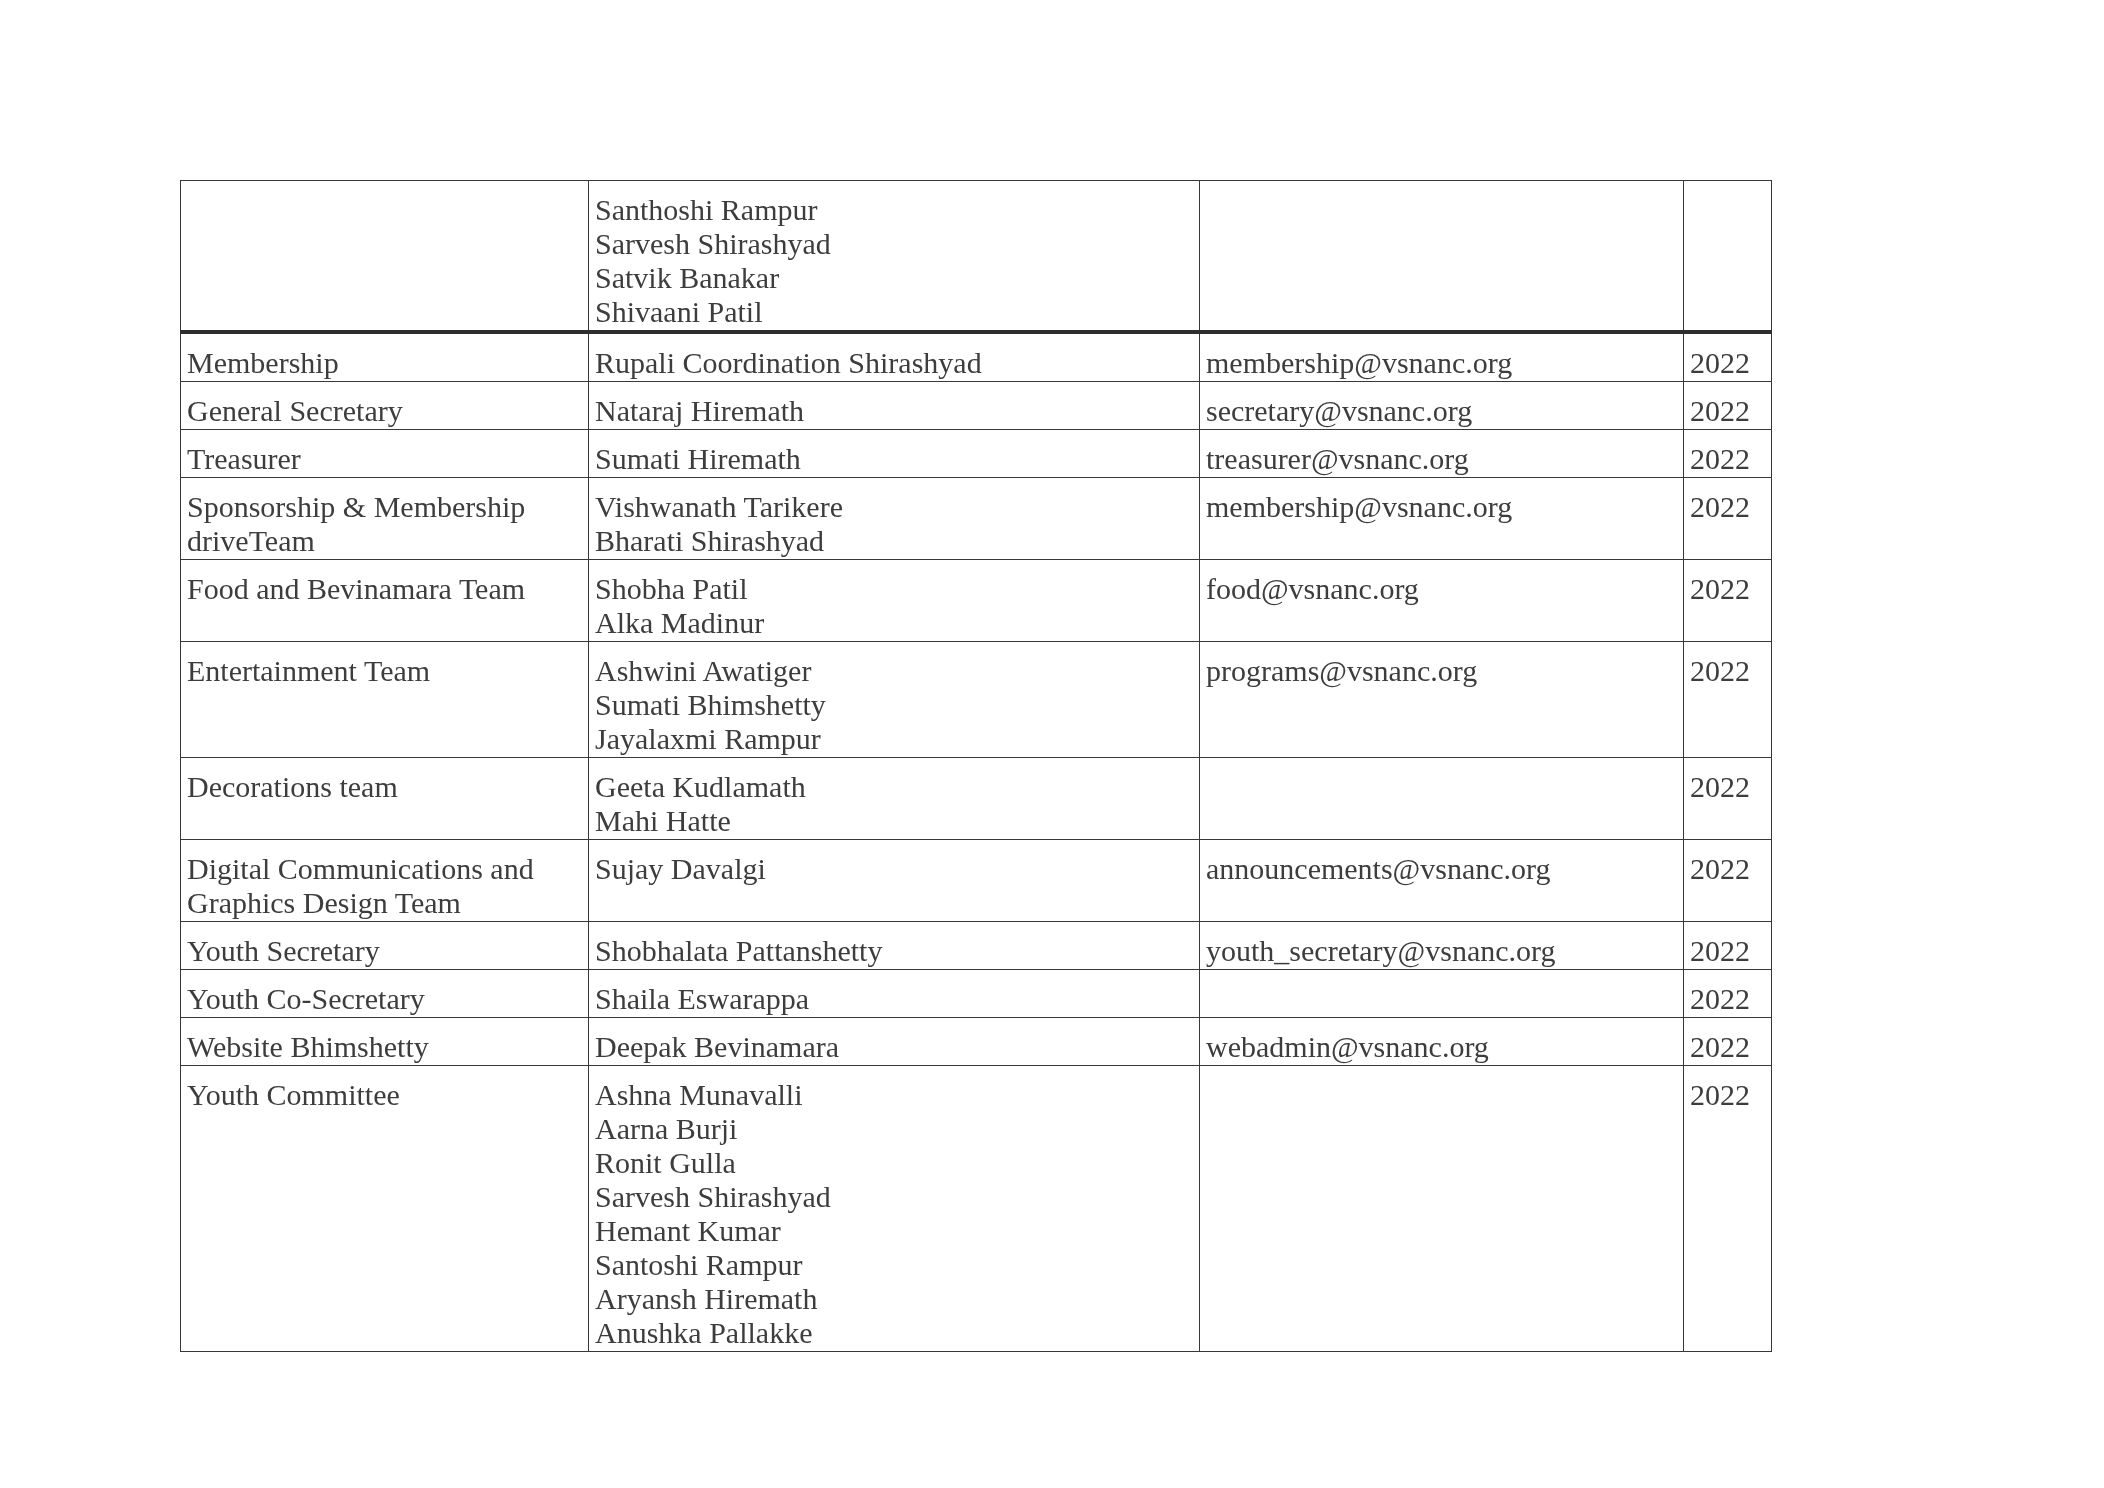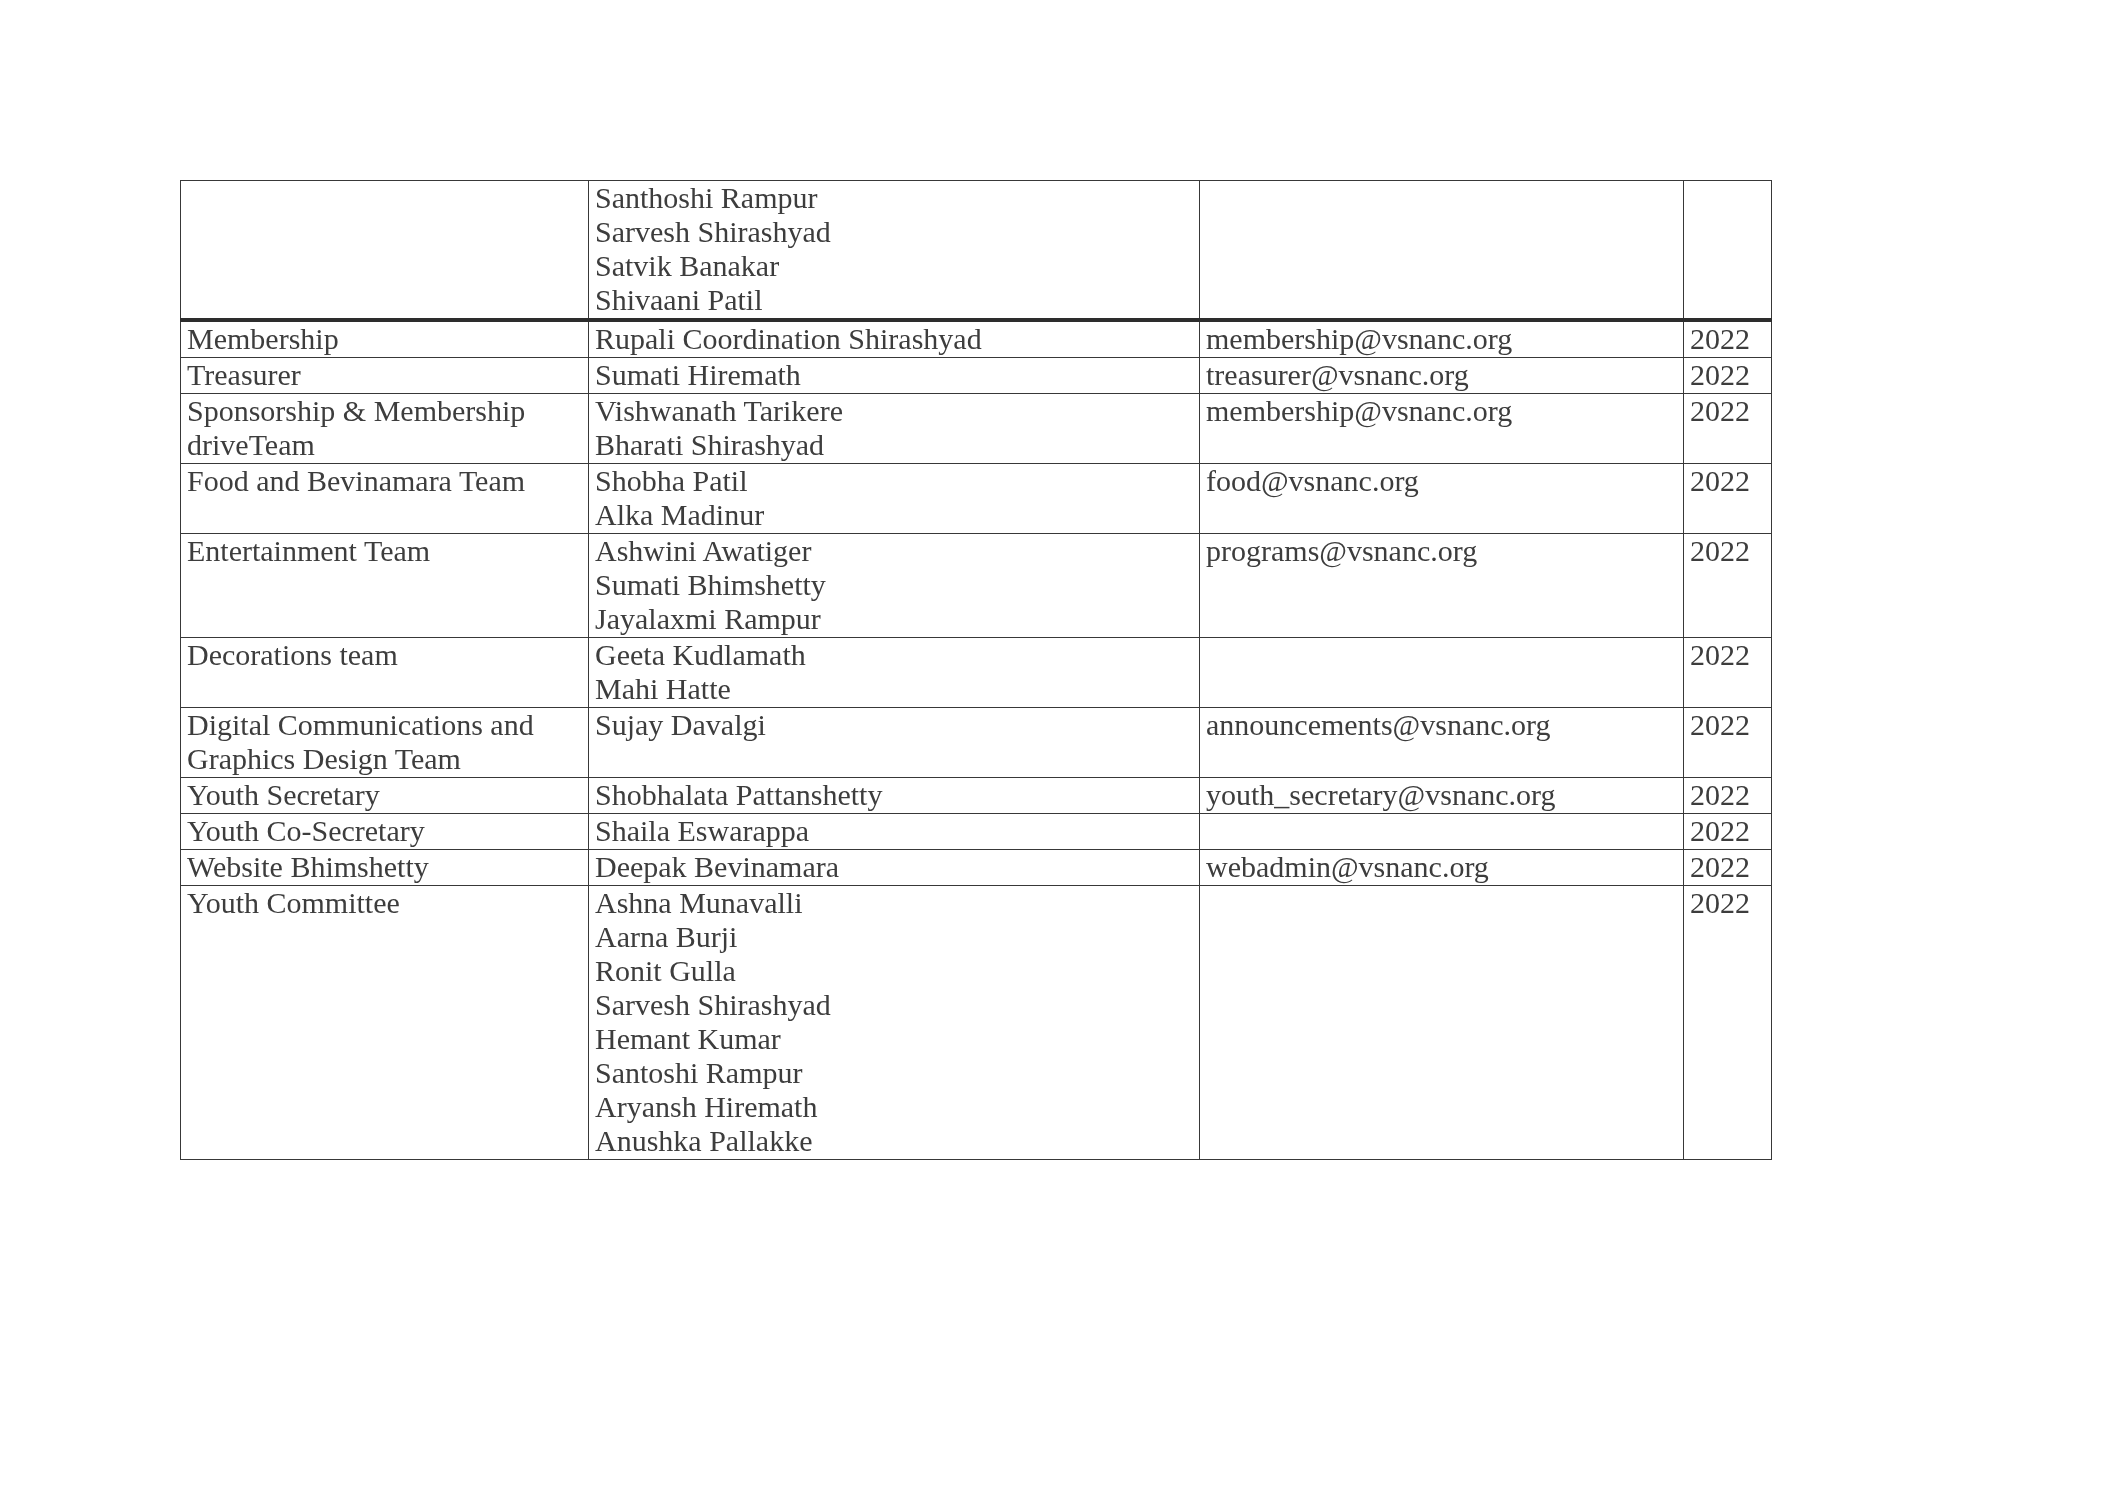--- a/index.html
+++ b/index.html
@@ -21,21 +21,21 @@
     border-collapse: collapse;
     table-layout: fixed;
   }
   col.c-role  { width: 408px; }
   col.c-names { width: 611px; }
   col.c-email { width: 484px; }
   col.c-year  { width: 88px;  }
   td {
     border: 1.5px solid #383838;
     vertical-align: top;
-    padding: 0 4px 1px 6px;
+    padding: 12px 4px 1px 6px;
     font-size: 30px;
     line-height: 34px;
     color: #3d3d3d;
     white-space: pre-line;
     overflow: hidden;
   }
   tr.continuation-row td {
     border-bottom: 4px solid #2d2d2d;
     height: 136px;
   }
@@ -58,20 +58,26 @@
 Sarvesh Shirashyad
 Satvik Banakar
 Shivaani Patil</td>
         <td></td>
         <td></td>
       </tr>
       <tr>
         <td>Membership</td>
         <td>Rupali Coordination Shirashyad</td>
         <td>membership@vsnanc.org</td>
+        <td>2022</td>
+      </tr>
+      <tr>
+        <td>General Secretary</td>
+        <td>Nataraj Hiremath</td>
+        <td>secretary@vsnanc.org</td>
         <td>2022</td>
       </tr>
       <tr>
         <td>Treasurer</td>
         <td>Sumati Hiremath</td>
         <td>treasurer@vsnanc.org</td>
         <td>2022</td>
       </tr>
       <tr>
         <td>Sponsorship &amp; Membership

